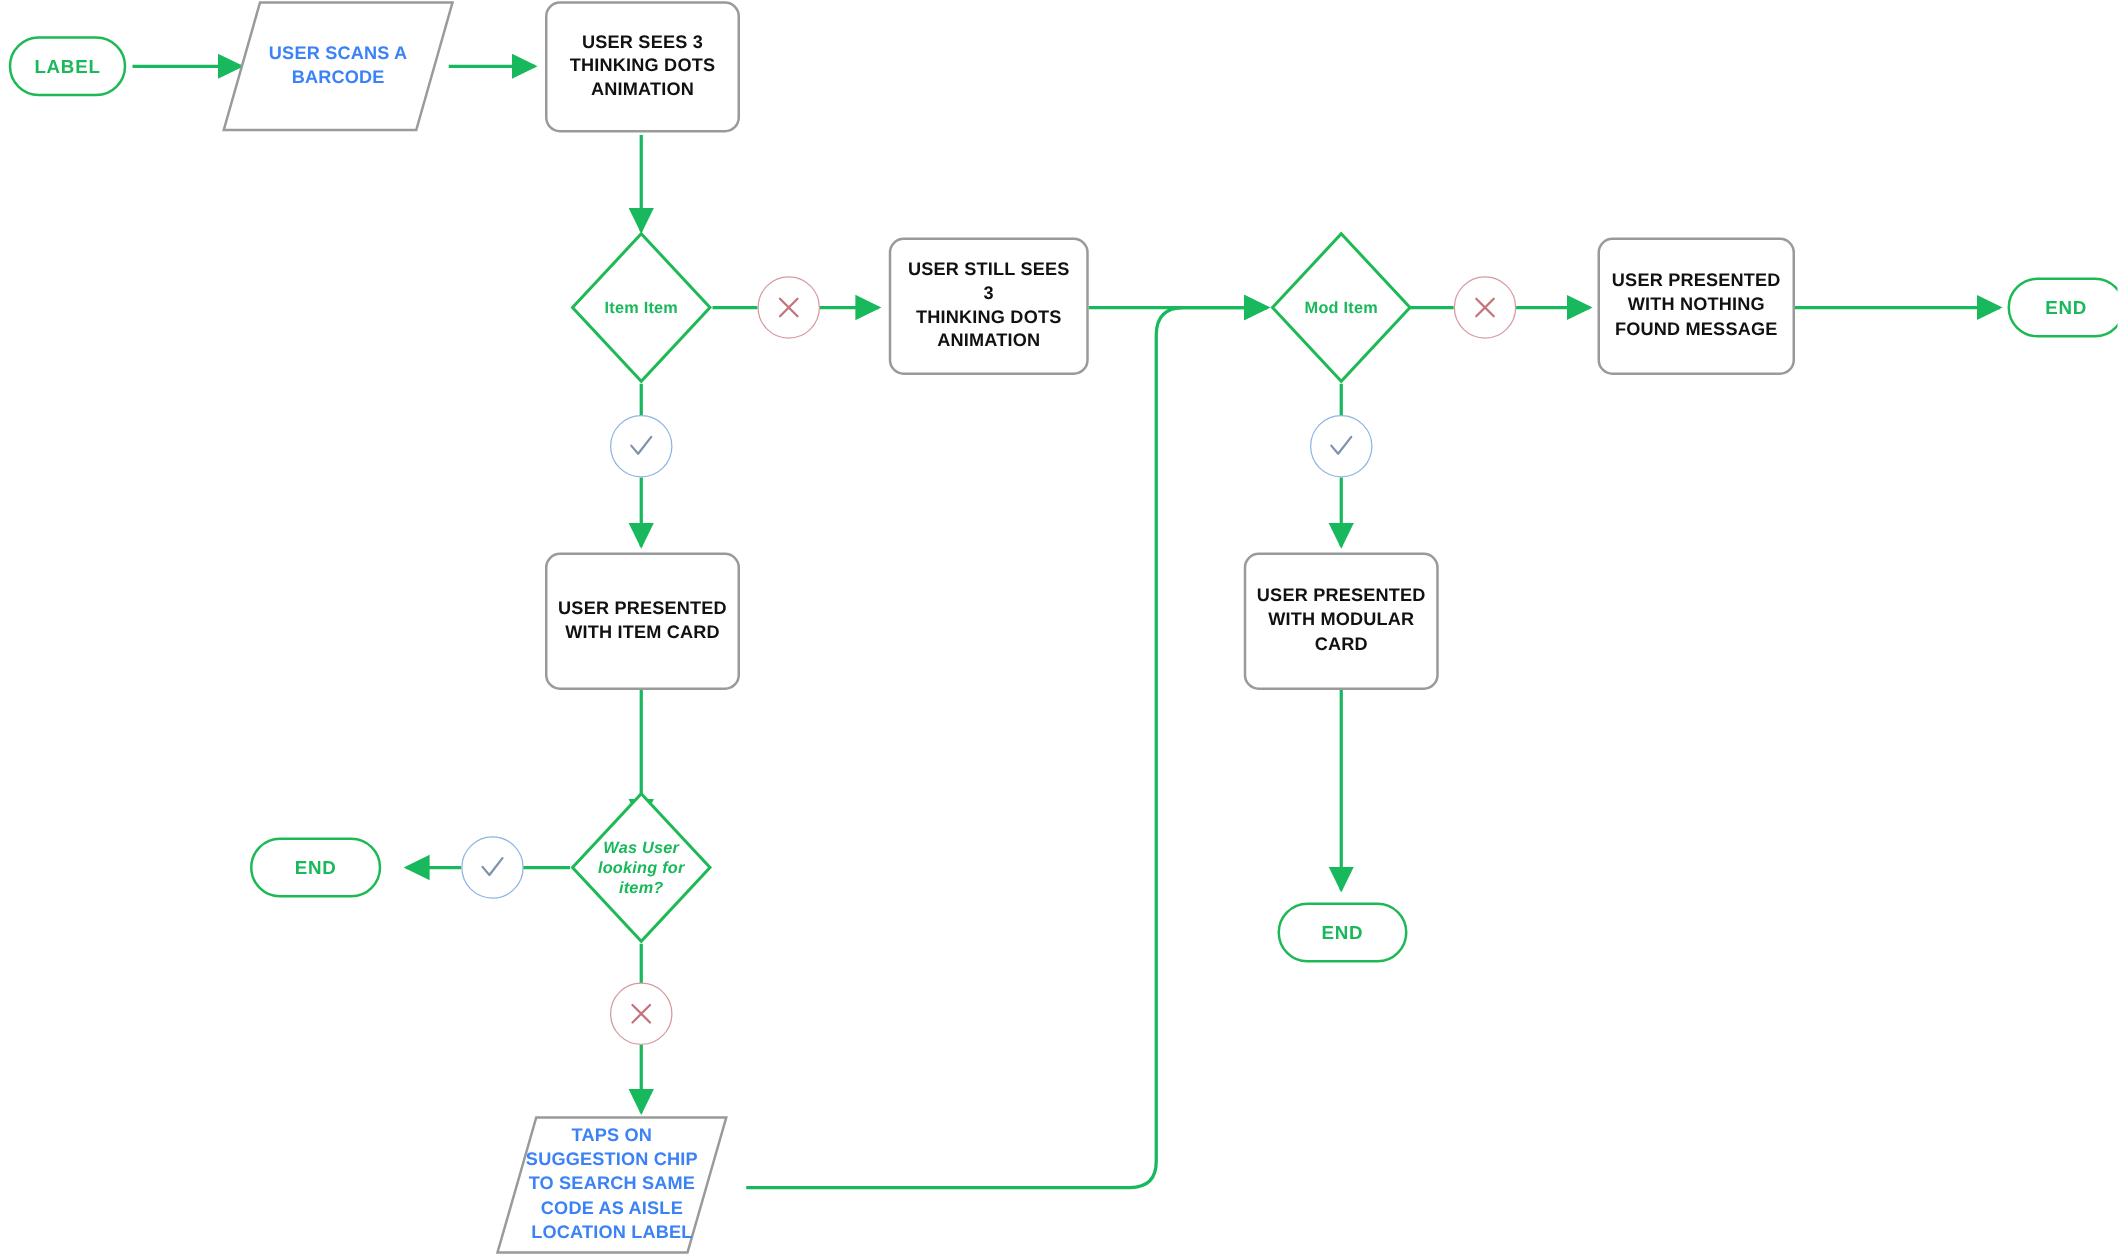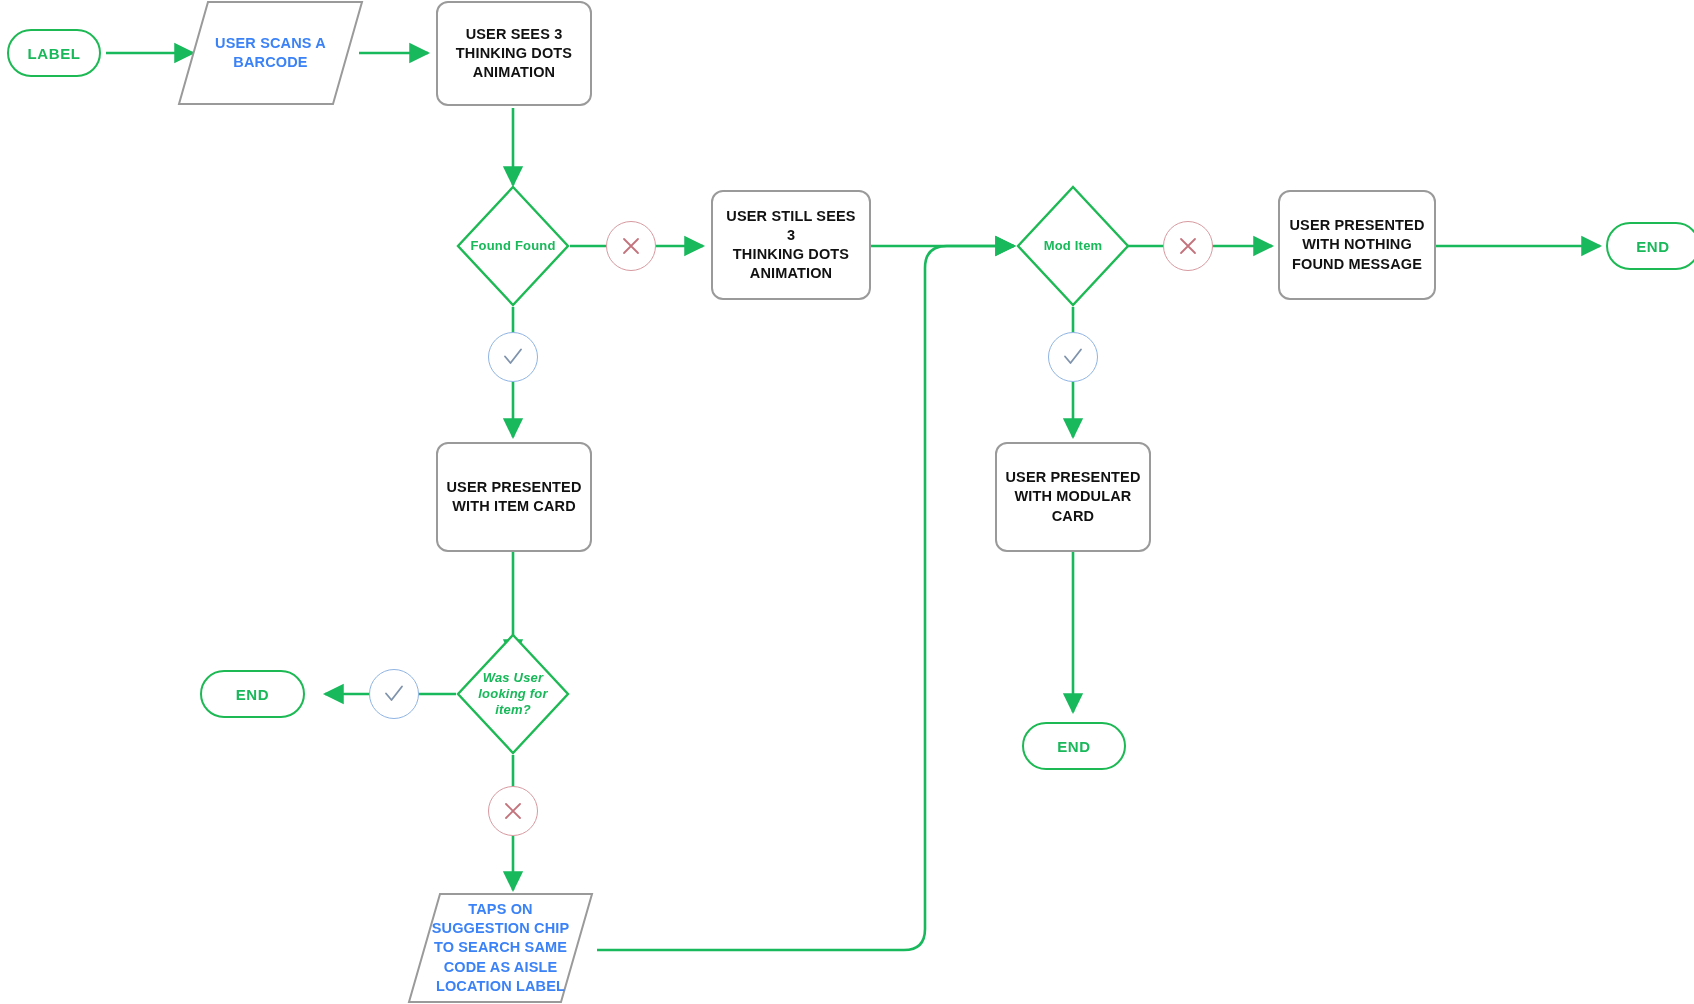--- a/index.html
+++ b/index.html
@@ -196,21 +196,21 @@
   </div>
 
   <div class="node process" style="left:436px; top:1px; width:156px; height:105px;">
     <span>USER SEES 3<br>THINKING DOTS<br>ANIMATION</span>
   </div>
 
   <div class="decision-wrap" style="left:456px; top:185px; width:114px; height:122px;">
     <svg width="114" height="122" viewBox="0 0 114 122">
       <polygon points="57,2 112,61 57,120 2,61" fill="#ffffff" stroke="#1db954" stroke-width="2.4"></polygon>
     </svg>
-    <div class="decision-label">Found Found</div>
+    <div class="decision-label">Item Item</div>
   </div>
 
   <div class="node process" style="left:711px; top:190px; width:160px; height:110px;">
     <span>USER STILL SEES 3<br>THINKING DOTS<br>ANIMATION</span>
   </div>
 
   <div class="decision-wrap" style="left:1016px; top:185px; width:114px; height:122px;">
     <svg width="114" height="122" viewBox="0 0 114 122">
       <polygon points="57,2 112,61 57,120 2,61" fill="#ffffff" stroke="#1db954" stroke-width="2.4"></polygon>
     </svg>
@@ -241,21 +241,21 @@
     <svg width="114" height="122" viewBox="0 0 114 122">
       <polygon points="57,2 112,61 57,120 2,61" fill="#ffffff" stroke="#1db954" stroke-width="2.4"></polygon>
     </svg>
     <div class="decision-label">Was User<br>looking for<br>item?</div>
   </div>
 
   <div class="node terminator" style="left:200px; top:670px; width:105px; height:48px;">
     <span>END</span>
   </div>
 
-  <div class="io-wrap" style="left:408px; top:893px; width:185px; height:110px;">
+  <div class="io-wrap" style="left:397px; top:893px; width:185px; height:110px;">
     <svg width="185" height="110" viewBox="0 0 185 110">
       <polygon points="32,1 184,1 153,109 1,109" fill="#ffffff" stroke="#9a9a9a" stroke-width="2"></polygon>
     </svg>
     <div class="io-label">TAPS ON<br>SUGGESTION CHIP<br>TO SEARCH SAME<br>CODE AS AISLE<br>LOCATION LABEL</div>
   </div>
 
   <div class="badge no" style="left:606px; top:221px; width:50px; height:50px;">
     <svg width="24" height="24" viewBox="0 0 24 24">
       <path d="M5 5 L19 19 M19 5 L5 19" stroke="#c4737c" stroke-width="1.8" stroke-linecap="round" fill="none"></path>
     </svg>

